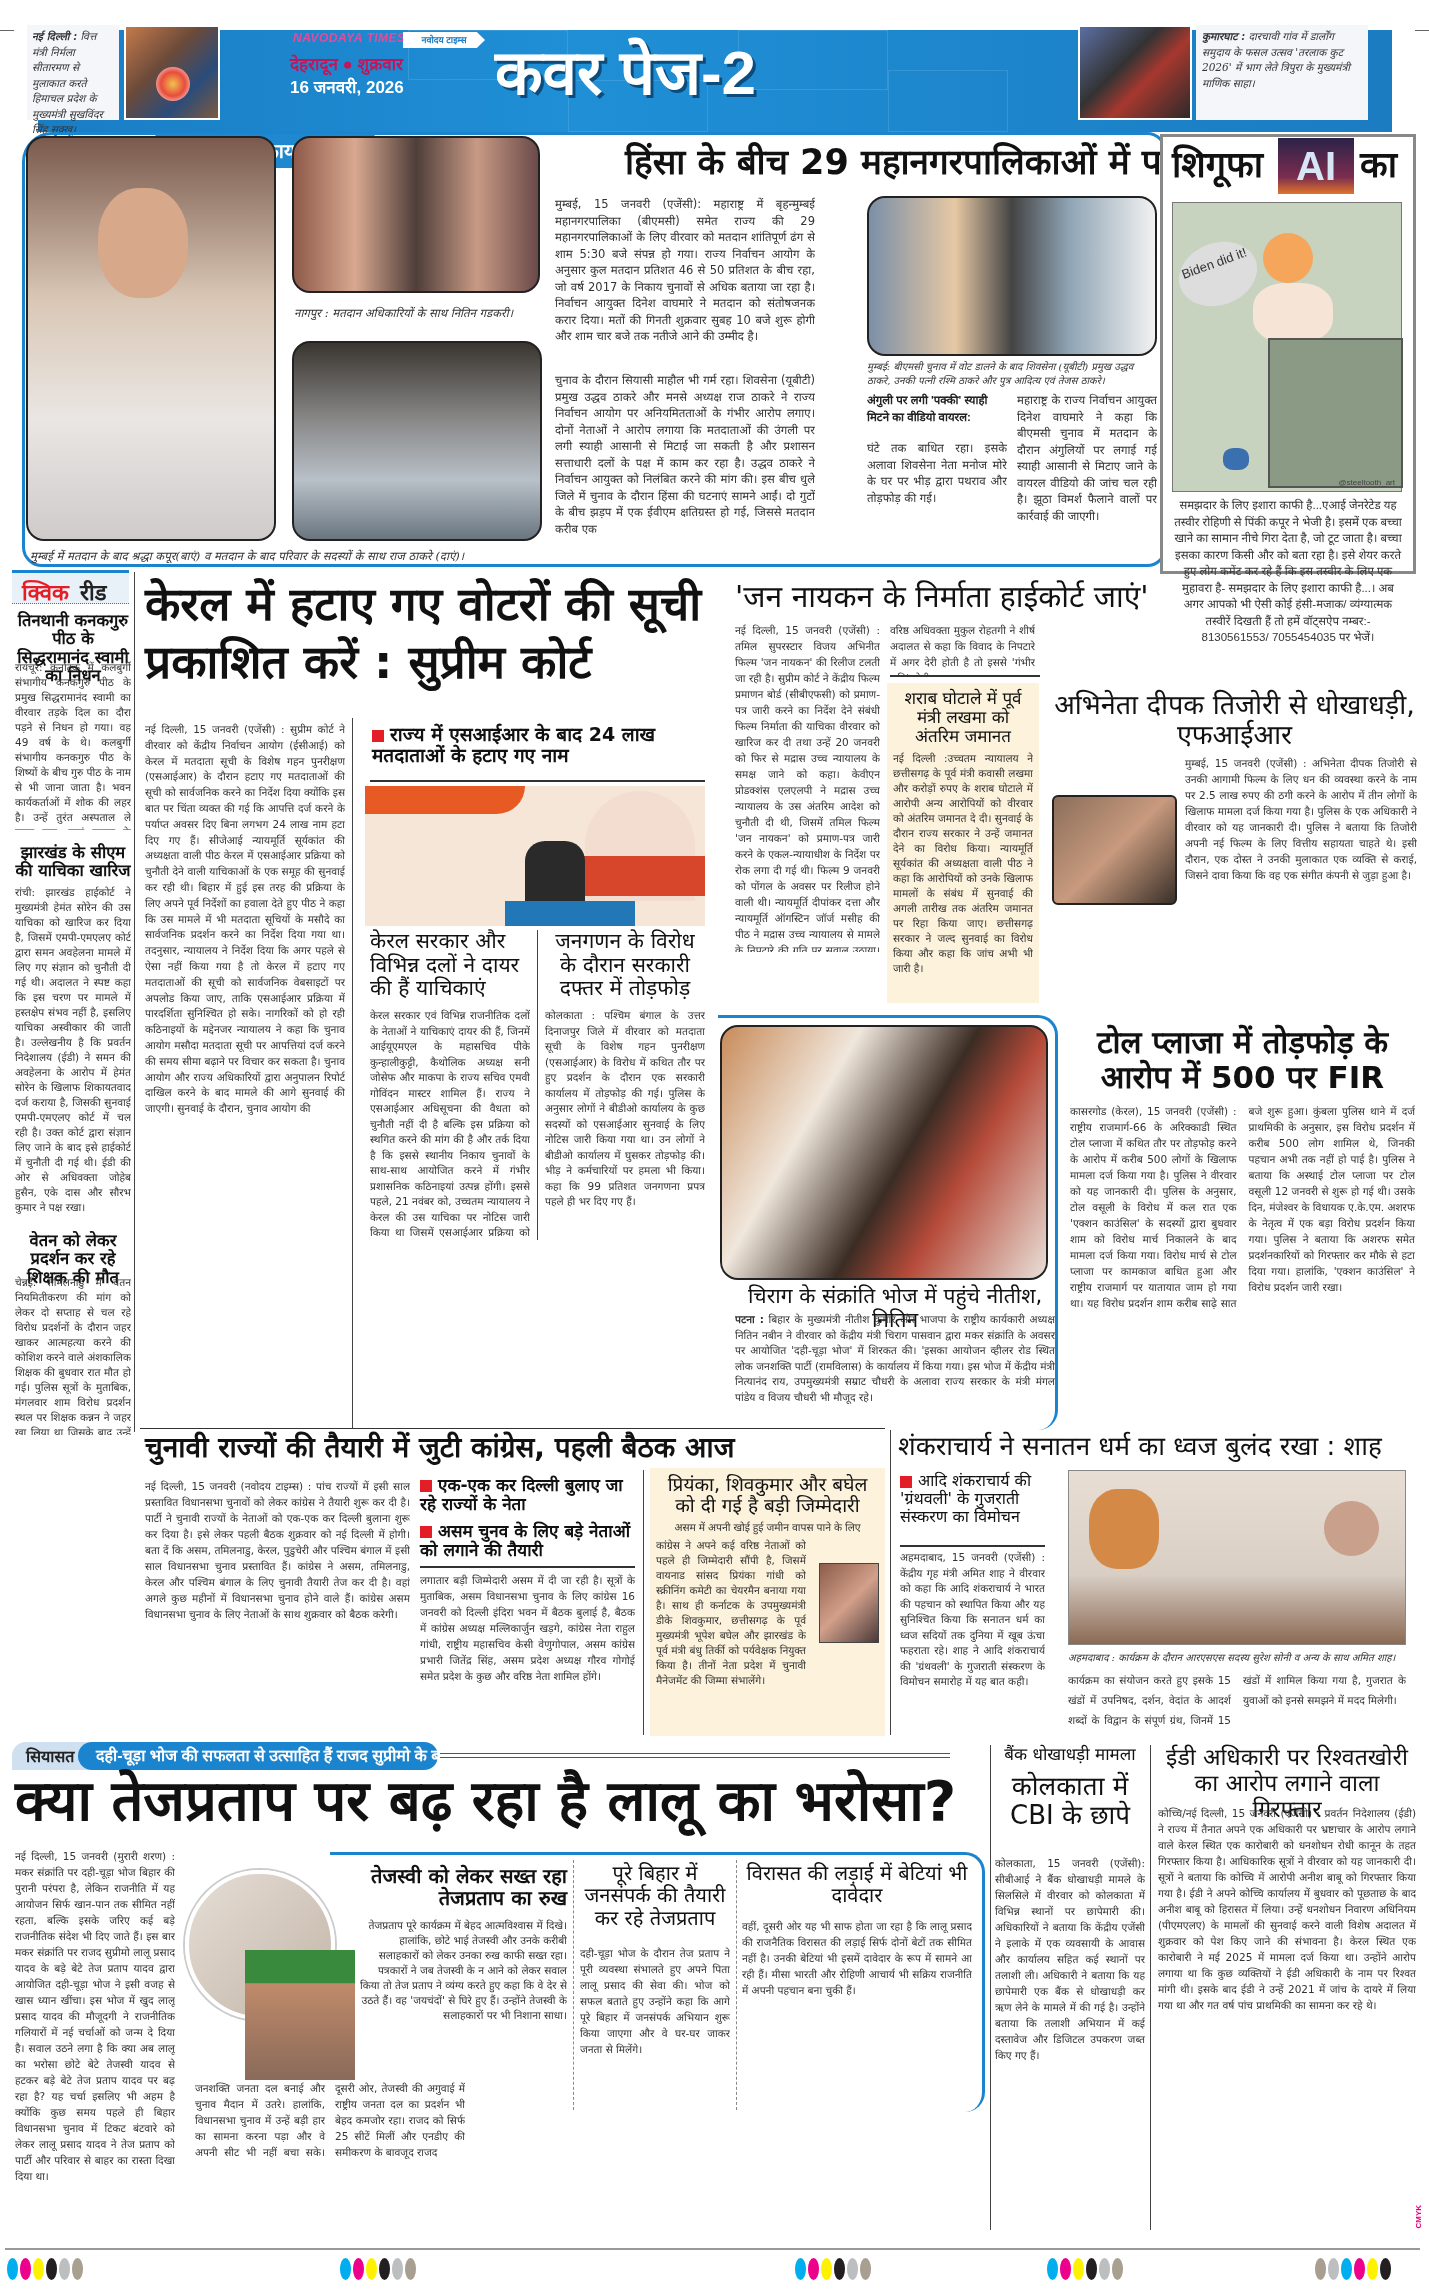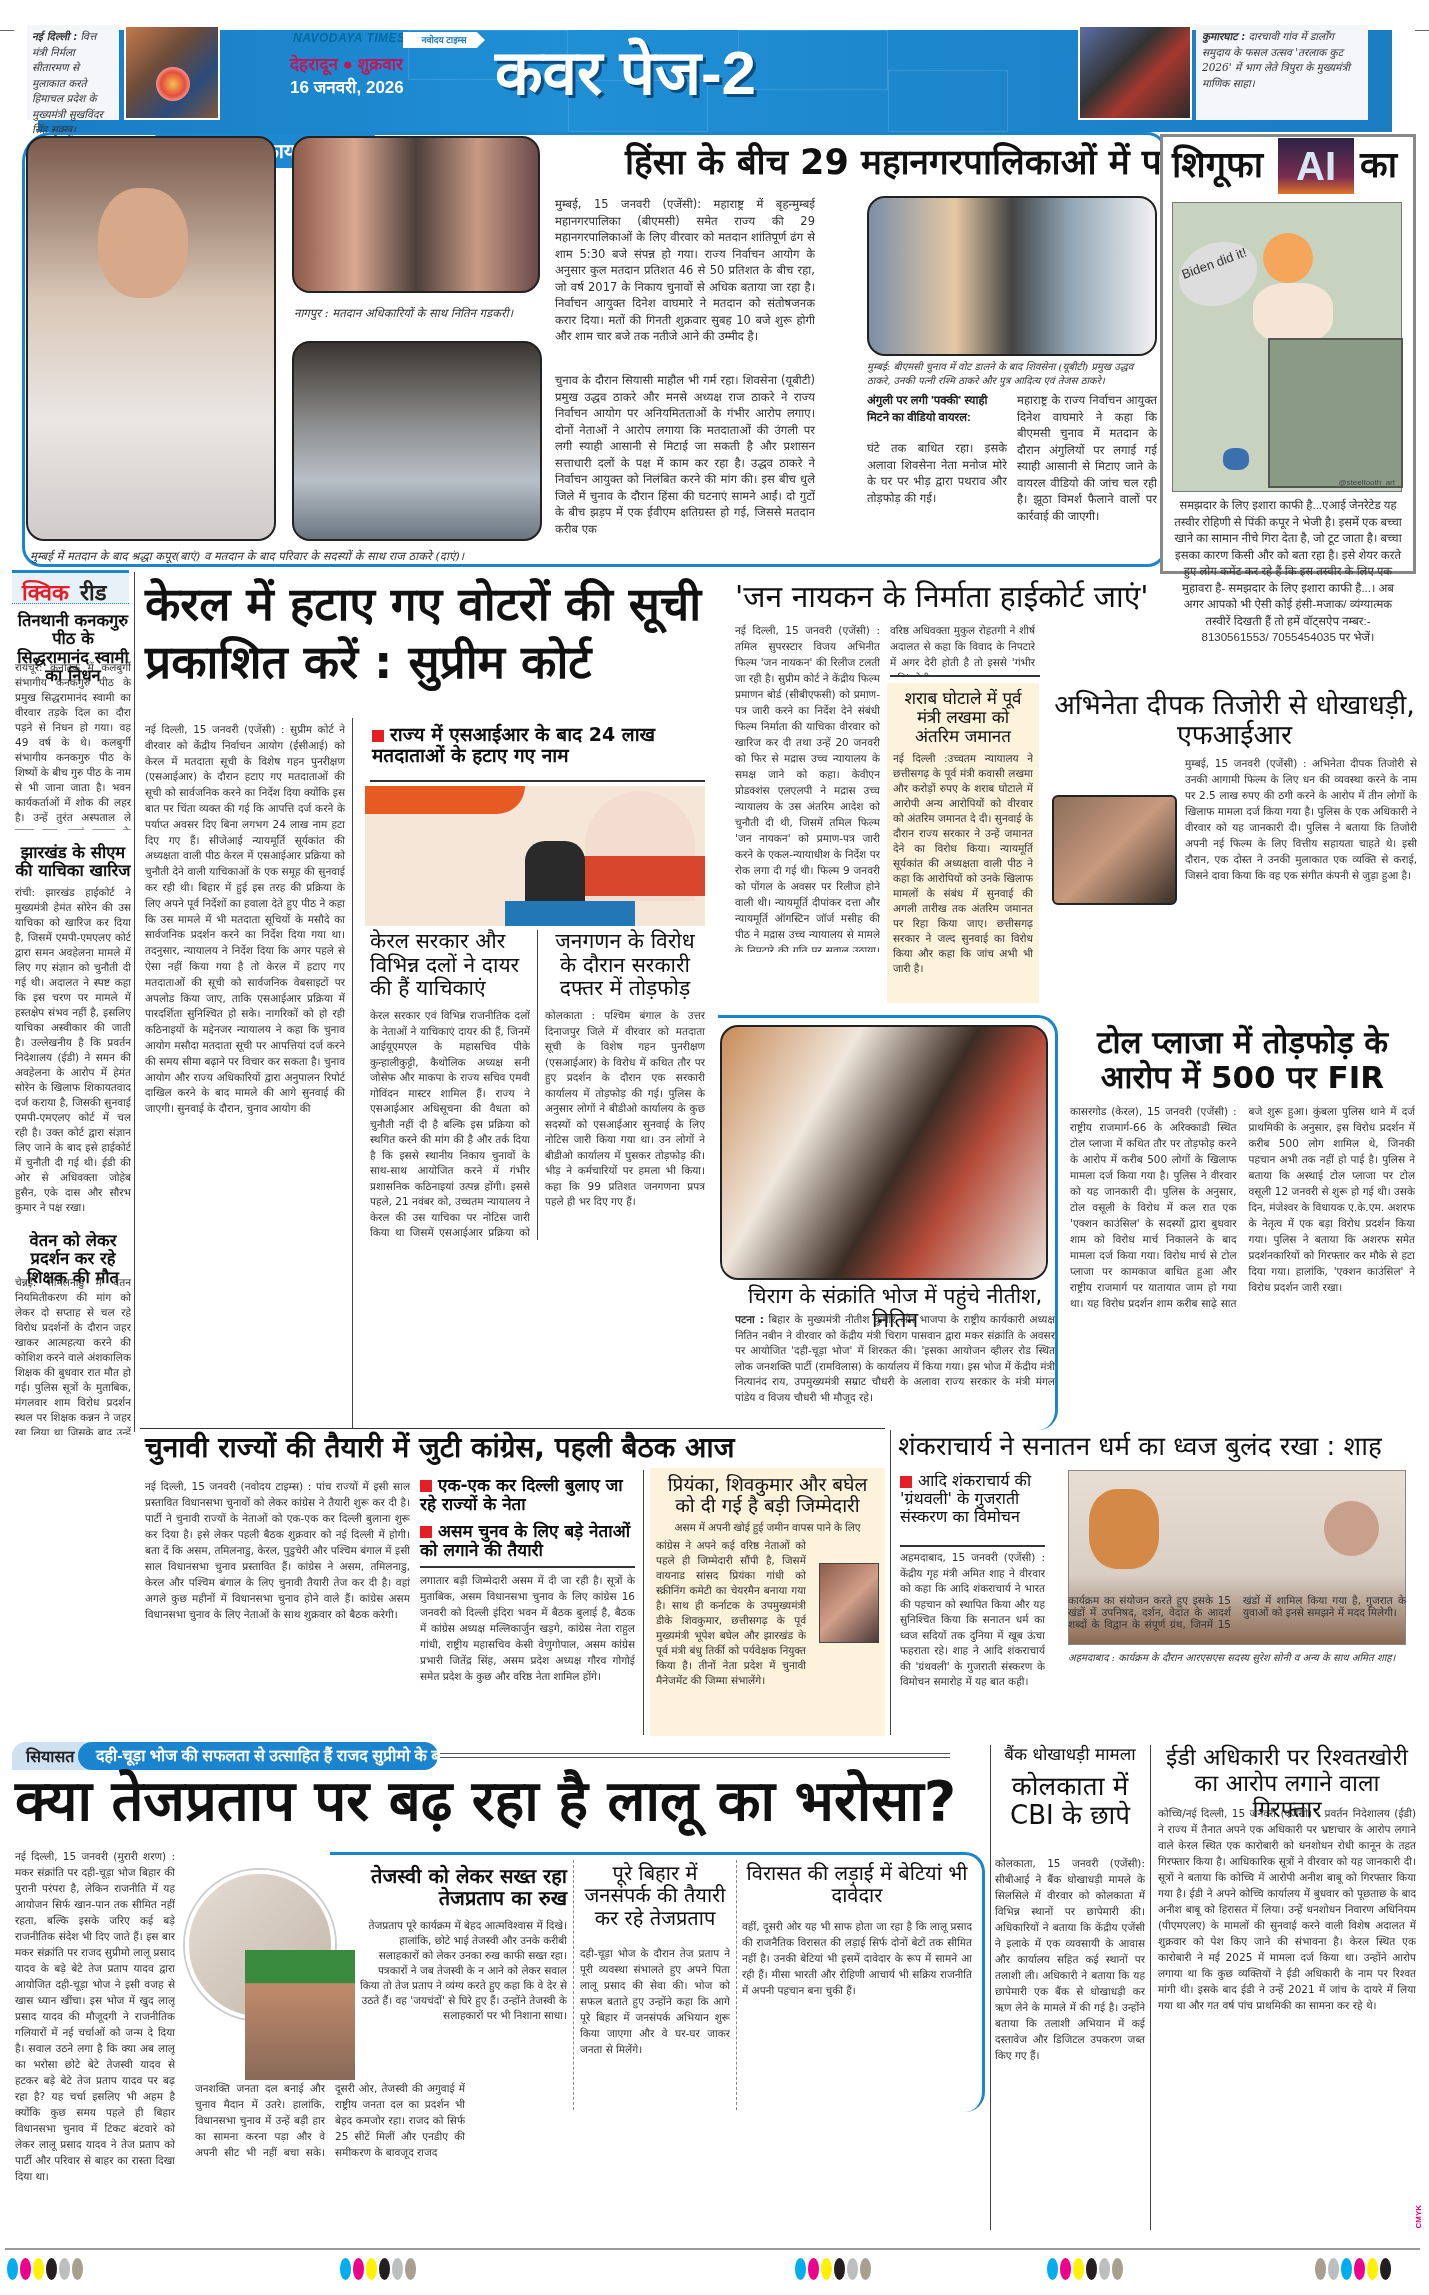--- a/index.html
+++ b/index.html
@@ -37,21 +37,21 @@
 
 <div class="mh-box" style="left:27px;top:25px;width:92px;height:95px;padding:0"></div>
 <div class="abs" style="left:27px;top:25px;width:92px;height:95px;background:#f4f6fa;padding:4px 5px;font-size:10.5px;line-height:15.5px;font-style:italic;color:#333;font-family:'DejaVu Serif',serif">
   <b>नई दिल्ली :</b>
   <span>वित्त मंत्री निर्मला सीतारमण से मुलाकात करते हिमाचल प्रदेश के मुख्यमंत्री सुखविंदर सिंह सुक्खू।</span>
 </div>
 <div class="abs" style="left:124px;top:25px;width:96px;height:95px;background:linear-gradient(135deg,#c47a4b,#6b4a3a 40%,#2a4c7a 70%,#7e5a3d);border:2px solid #fff">
   <div style="position:absolute;left:30px;top:40px;width:34px;height:34px;border-radius:50%;background:radial-gradient(#f1c24e,#e74c3c,#fff)"></div>
 </div>
 
-<div class="abs" style="left:293px;top:31px;font-size:12px;font-style:italic;font-weight:bold;color:#0369a1;letter-spacing:.5px">NAVODAYA TIMES</div>
+<div class="abs" style="left:293px;top:31px;font-size:12px;font-style:italic;font-weight:bold;color:#ec4899;letter-spacing:.5px">NAVODAYA TIMES</div>
 <div class="abs" style="left:290px;top:52px;font-size:17px;font-weight:bold;color:#be185d">देहरादून ● शुक्रवार</div>
 <div class="abs" style="left:290px;top:75px;font-size:17px;font-weight:bold;color:#fff">16 जनवरी, 2026</div>
 <div class="abs" style="left:403px;top:32px;width:82px;height:16px;background:#fff;color:#1b7cc2;font-size:9px;font-weight:bold;text-align:center;line-height:16px;clip-path:polygon(0 0,90% 0,100% 50%,90% 100%,0 100%)">नवोदय टाइम्स</div>
 <div class="abs" style="left:495px;top:42px;font-size:62px;font-weight:bold;color:#fff;line-height:1;text-shadow:3px 3px 0 #0c4c7c">कवर पेज-2</div>
 
 <div class="abs" style="left:1078px;top:25px;width:114px;height:95px;background:linear-gradient(135deg,#5b6fa5,#333 40%,#a6382f 60%,#2c2a2a);border:2px solid #fff"></div>
 <div class="abs" style="left:1196px;top:25px;width:172px;height:95px;background:#f4f6fa;padding:4px 6px;font-size:10.5px;line-height:15.5px;font-style:italic;color:#333;font-family:'DejaVu Serif',serif">
   <b>कुमारघाट :</b>
   <span>दारचावी गांव में डार्लोंग समुदाय के फसल उत्सव 'तरलाक कुट 2026' में भाग लेते त्रिपुरा के मुख्यमंत्री माणिक साहा।</span>
 </div>
@@ -160,21 +160,21 @@
 
 <div class="abs hd" style="left:898px;top:1432px;font-size:26px;white-space:nowrap;font-weight:normal">शंकराचार्य ने सनातन धर्म का ध्वज बुलंद रखा : शाह</div>
 <div class="abs hd bullet" style="left:900px;top:1472px;width:145px;font-size:16px;font-weight:normal">आदि शंकराचार्य की 'ग्रंथवली' के गुजराती संस्करण का विमोचन</div>
 <div class="hr" style="left:900px;top:1545px;width:145px"></div>
 <div class="abs txt" style="left:900px;top:1550px;width:145px;height:180px;overflow:hidden;font-size:10.5px;line-height:15.5px">अहमदाबाद, 15 जनवरी (एजेंसी) : केंद्रीय गृह मंत्री अमित शाह ने वीरवार को कहा कि आदि शंकराचार्य ने भारत की पहचान को स्थापित किया और यह सुनिश्चित किया कि सनातन धर्म का ध्वज सदियों तक दुनिया में खूब ऊंचा फहराता रहे। शाह ने आदि शंकराचार्य की 'ग्रंथवली' के गुजराती संस्करण के विमोचन समारोह में यह बात कही।</div>
 <div class="abs" style="left:1068px;top:1470px;width:338px;height:175px;background:linear-gradient(180deg,#e8ded4,#d8cec4 60%,#8b6a54);border:1px solid #888">
   <div style="position:absolute;left:20px;top:18px;width:70px;height:80px;border-radius:40%;background:#d48a46"></div>
   <div style="position:absolute;left:255px;top:30px;width:55px;height:55px;border-radius:50%;background:#c9a08c"></div>
 </div>
 <div class="abs cap" style="left:1068px;top:1650px;width:338px;font-size:10px">अहमदाबाद : कार्यक्रम के दौरान आरएसएस सदस्य सुरेश सोनी व अन्य के साथ अमित शाह।</div>
-<div class="abs txt" style="left:1068px;top:1594px;width:338px;height:60px;overflow:hidden;font-size:10.5px;line-height:12px;column-count:2;column-gap:12px">कार्यक्रम का संयोजन करते हुए इसके 15 खंडों में उपनिषद, दर्शन, वेदांत के आदर्श शब्दों के विद्वान के संपूर्ण ग्रंथ, जिनमें 15 खंडों में शामिल किया गया है, गुजरात के युवाओं को इनसे समझने में मदद मिलेगी।</div>
+<div class="abs txt" style="left:1068px;top:1670px;width:338px;height:60px;overflow:hidden;font-size:10.5px;line-height:20px;column-count:2;column-gap:12px">कार्यक्रम का संयोजन करते हुए इसके 15 खंडों में उपनिषद, दर्शन, वेदांत के आदर्श शब्दों के विद्वान के संपूर्ण ग्रंथ, जिनमें 15 खंडों में शामिल किया गया है, गुजरात के युवाओं को इनसे समझने में मदद मिलेगी।</div>
 
 <div class="abs" style="left:12px;top:1742px;width:80px;height:28px;background:#cfe0f1;border-radius:14px 0 0 0">
   <span style="position:absolute;left:14px;top:3px;font-size:16px;font-weight:bold;color:#222">सियासत</span>
 </div>
 <div class="abs" style="left:78px;top:1742px;width:360px;height:28px;background:#1b84cf;border-radius:14px;color:#fff;font-size:16px;font-weight:bold;line-height:28px;padding-left:18px;white-space:nowrap">दही-चूड़ा भोज की सफलता से उत्साहित हैं राजद सुप्रीमो के बड़े पुत्र</div>
 <div class="abs" style="left:440px;top:1753px;width:510px;height:5px;border-top:1px solid #555;border-bottom:1px solid #555"></div>
 <div class="abs hd" style="left:15px;top:1770px;font-size:56px;white-space:nowrap">क्या तेजप्रताप पर बढ़ रहा है लालू का भरोसा?</div>
 <div class="abs txt" style="left:15px;top:1848px;width:160px;height:380px;overflow:hidden;font-size:10.5px;line-height:16px">नई दिल्ली, 15 जनवरी (मुरारी शरण) : मकर संक्रांति पर दही-चूड़ा भोज बिहार की पुरानी परंपरा है, लेकिन राजनीति में यह आयोजन सिर्फ खान-पान तक सीमित नहीं रहता, बल्कि इसके जरिए कई बड़े राजनीतिक संदेश भी दिए जाते हैं। इस बार मकर संक्रांति पर राजद सुप्रीमो लालू प्रसाद यादव के बड़े बेटे तेज प्रताप यादव द्वारा आयोजित दही-चूड़ा भोज ने इसी वजह से खास ध्यान खींचा। इस भोज में खुद लालू प्रसाद यादव की मौजूदगी ने राजनीतिक गलियारों में नई चर्चाओं को जन्म दे दिया है। सवाल उठने लगा है कि क्या अब लालू का भरोसा छोटे बेटे तेजस्वी यादव से हटकर बड़े बेटे तेज प्रताप यादव पर बढ़ रहा है? यह चर्चा इसलिए भी अहम है क्योंकि कुछ समय पहले ही बिहार विधानसभा चुनाव में टिकट बंटवारे को लेकर लालू प्रसाद यादव ने तेज प्रताप को पार्टी और परिवार से बाहर का रास्ता दिखा दिया था।</div>
 <div class="abs" style="left:185px;top:1870px;width:150px;height:150px;border-radius:50%;background:linear-gradient(135deg,#e5ddd5,#c3b5a8);border:4px solid #fff;box-shadow:0 0 0 2px #ccc"></div>
 <div class="abs" style="left:245px;top:1950px;width:110px;height:130px;background:linear-gradient(180deg,#3a8a3e 25%,#c08a6a 26%,#8a6a5a)"></div>

